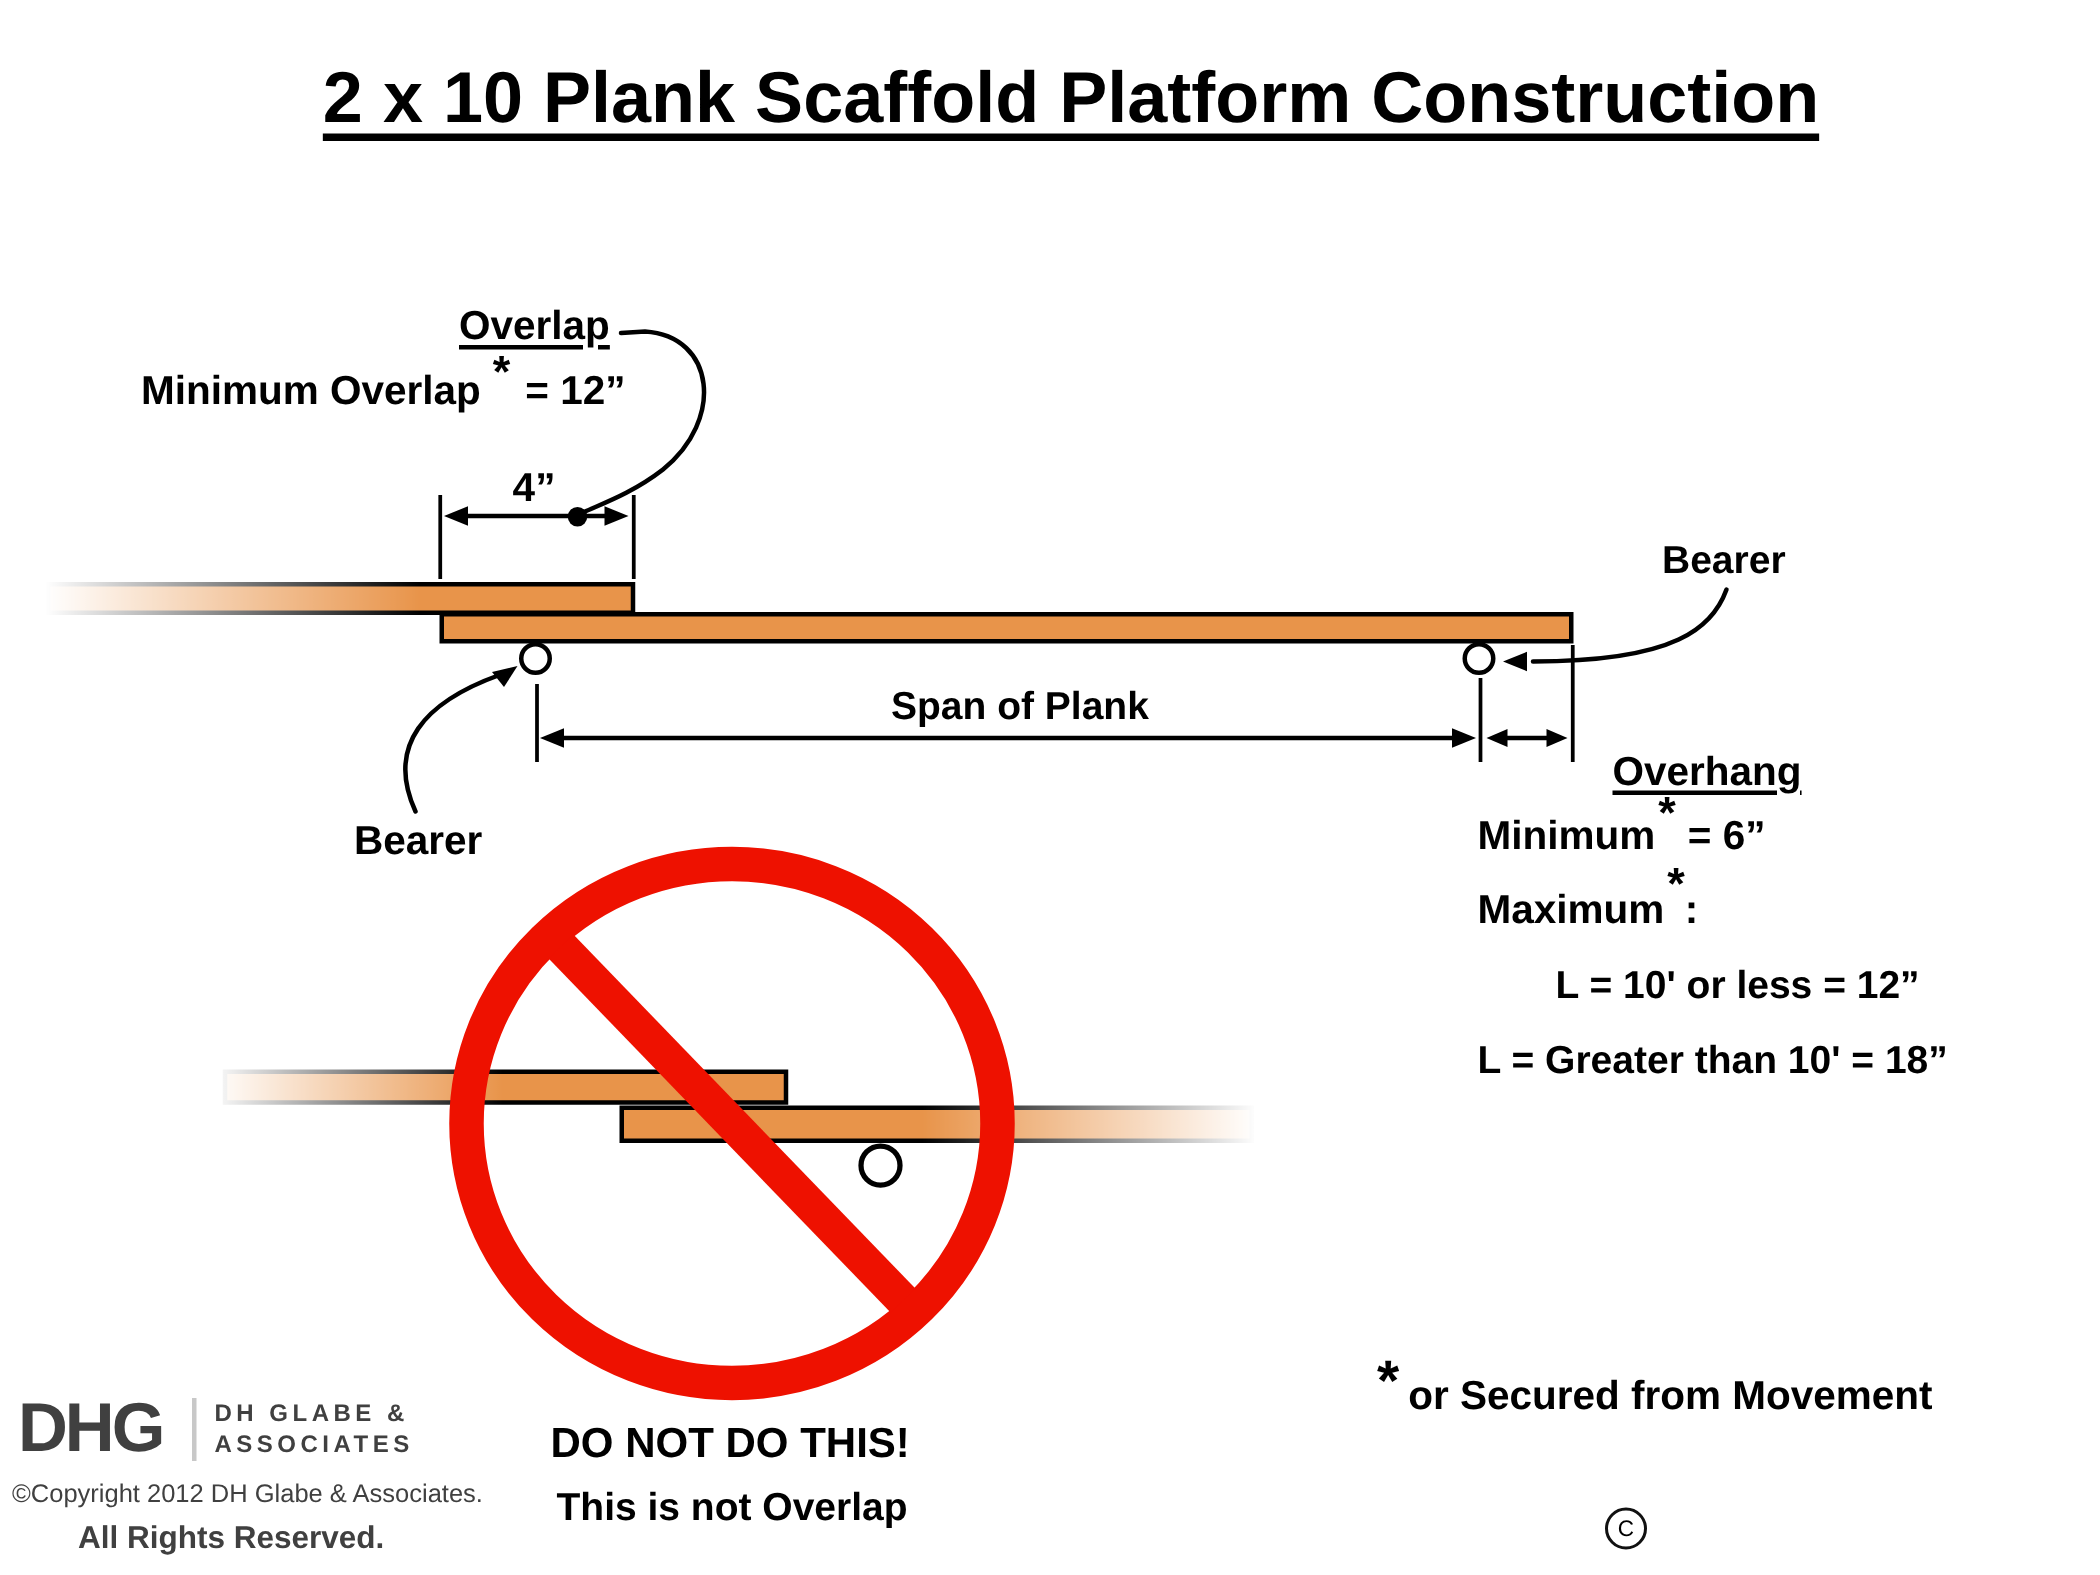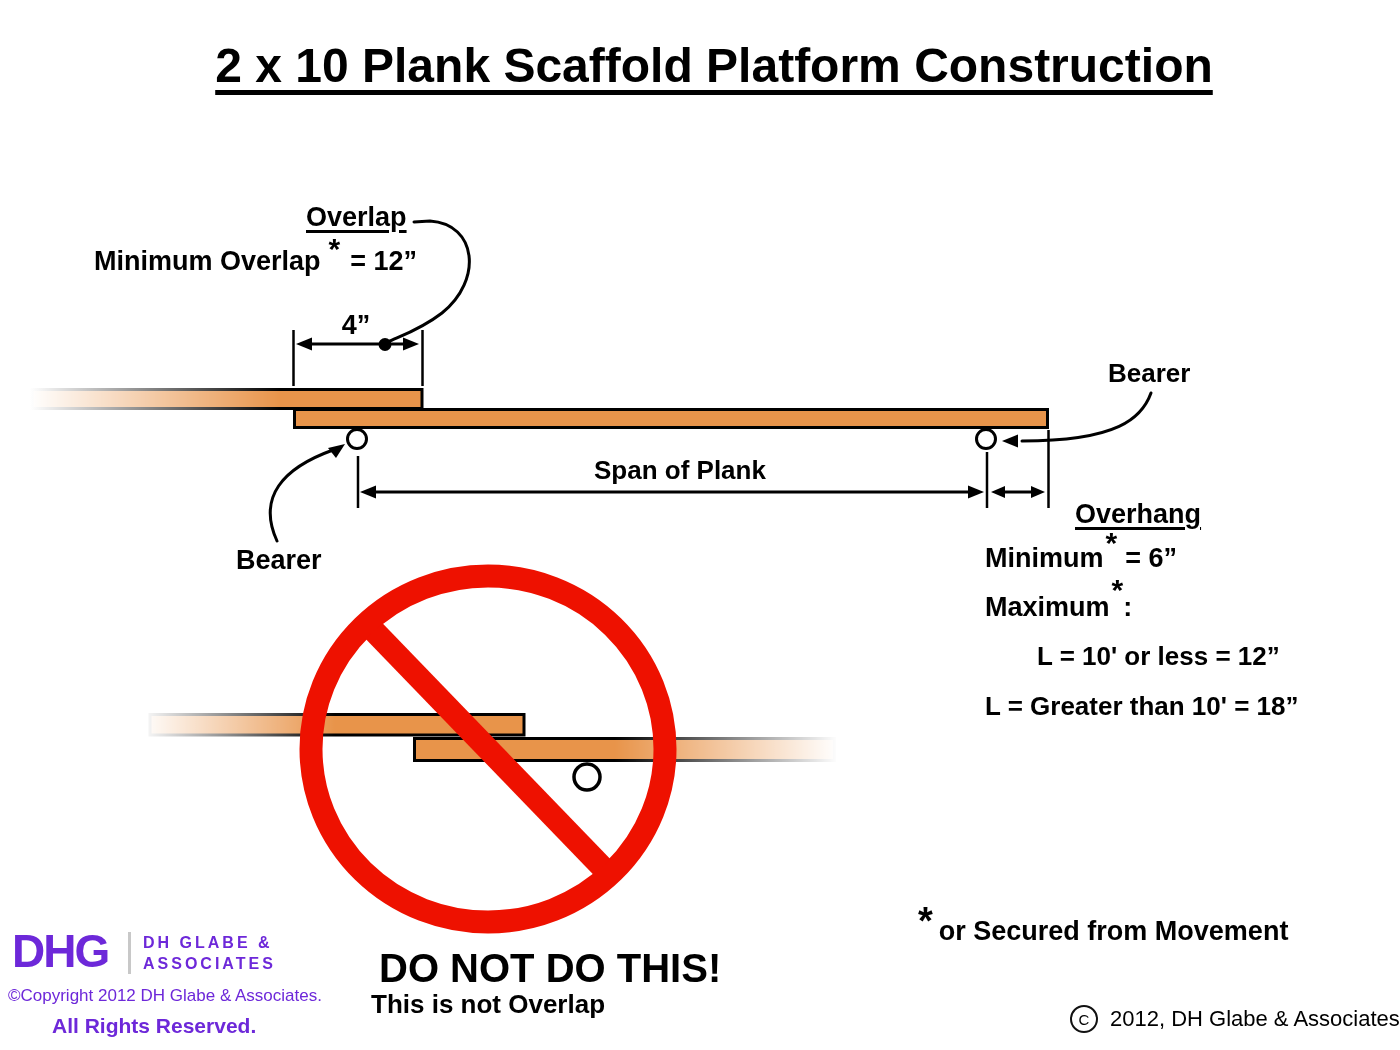--- a/index.html
+++ b/index.html
@@ -29,23 +29,23 @@
   .t-bearer-l{left:236px;top:545px;font-size:27px;}
   .t-min6{left:985px;top:540px;font-size:27px;}
   .t-min6 .star-sup{margin:0 8px 0 2px;transform:translateY(-14px);}
   .t-max{left:985px;top:589px;font-size:27px;}
   .t-max .star-sup{margin:0 0 0 2px;transform:translateY(-16px);}
   .t-rule1{left:1037px;top:641px;font-size:26px;}
   .t-rule2{left:985px;top:691px;font-size:26px;}
   .t-footstar{left:918px;top:906px;font-size:27px;}
   .t-footstar .star-big{display:inline-block;font-size:38px;font-weight:bold;
     transform:translateY(-6px);margin-right:6px;}
-  .t-donot1{left:379px;top:946px;font-size:40px;}
+  .t-donot1{left:367px;top:946px;font-size:28px;}
   .t-donot2{left:371px;top:989px;font-size:26px;}
-  .logo-gray{color:#6d28d9;}
+  .logo-gray{color:#404040;}
   .t-dhg{left:12px;top:924px;font-size:46px;font-weight:bold;letter-spacing:-2px;}
   .logo-divider{left:128px;top:932px;width:3px;height:42px;background:#c8c8c8;}
   .t-logoname{left:143px;top:932px;font-size:16px;font-weight:bold;
     letter-spacing:3px;line-height:21px;}
   .t-copy1{left:8px;top:986px;font-size:17px;font-weight:normal;}
   .t-copy2{left:8px;top:1014px;font-size:21px;font-weight:bold;margin-left:44px;}
   .t-brcopy{left:1070px;top:1005px;font-size:22px;display:flex;align-items:center;}
   .circle-c{
     display:inline-flex;align-items:center;justify-content:center;
     width:24px;height:24px;border:2.5px solid #111;border-radius:50%;
@@ -162,14 +162,13 @@
 <div class="abs logo-divider"></div>
 <div class="abs logo-gray t-logoname">
   <div>DH GLABE &amp;</div>
   <div>ASSOCIATES</div>
 </div>
 <div class="abs logo-gray t-copy1">©Copyright 2012 DH Glabe &amp; Associates.</div>
 <div class="abs logo-gray t-copy2">All Rights Reserved.</div>
 
 <div class="abs t-brcopy">
   <span class="circle-c">C</span>
-  <span>2012, DH Glabe &amp; Associates</span>
 </div>
 
 </body></html>

